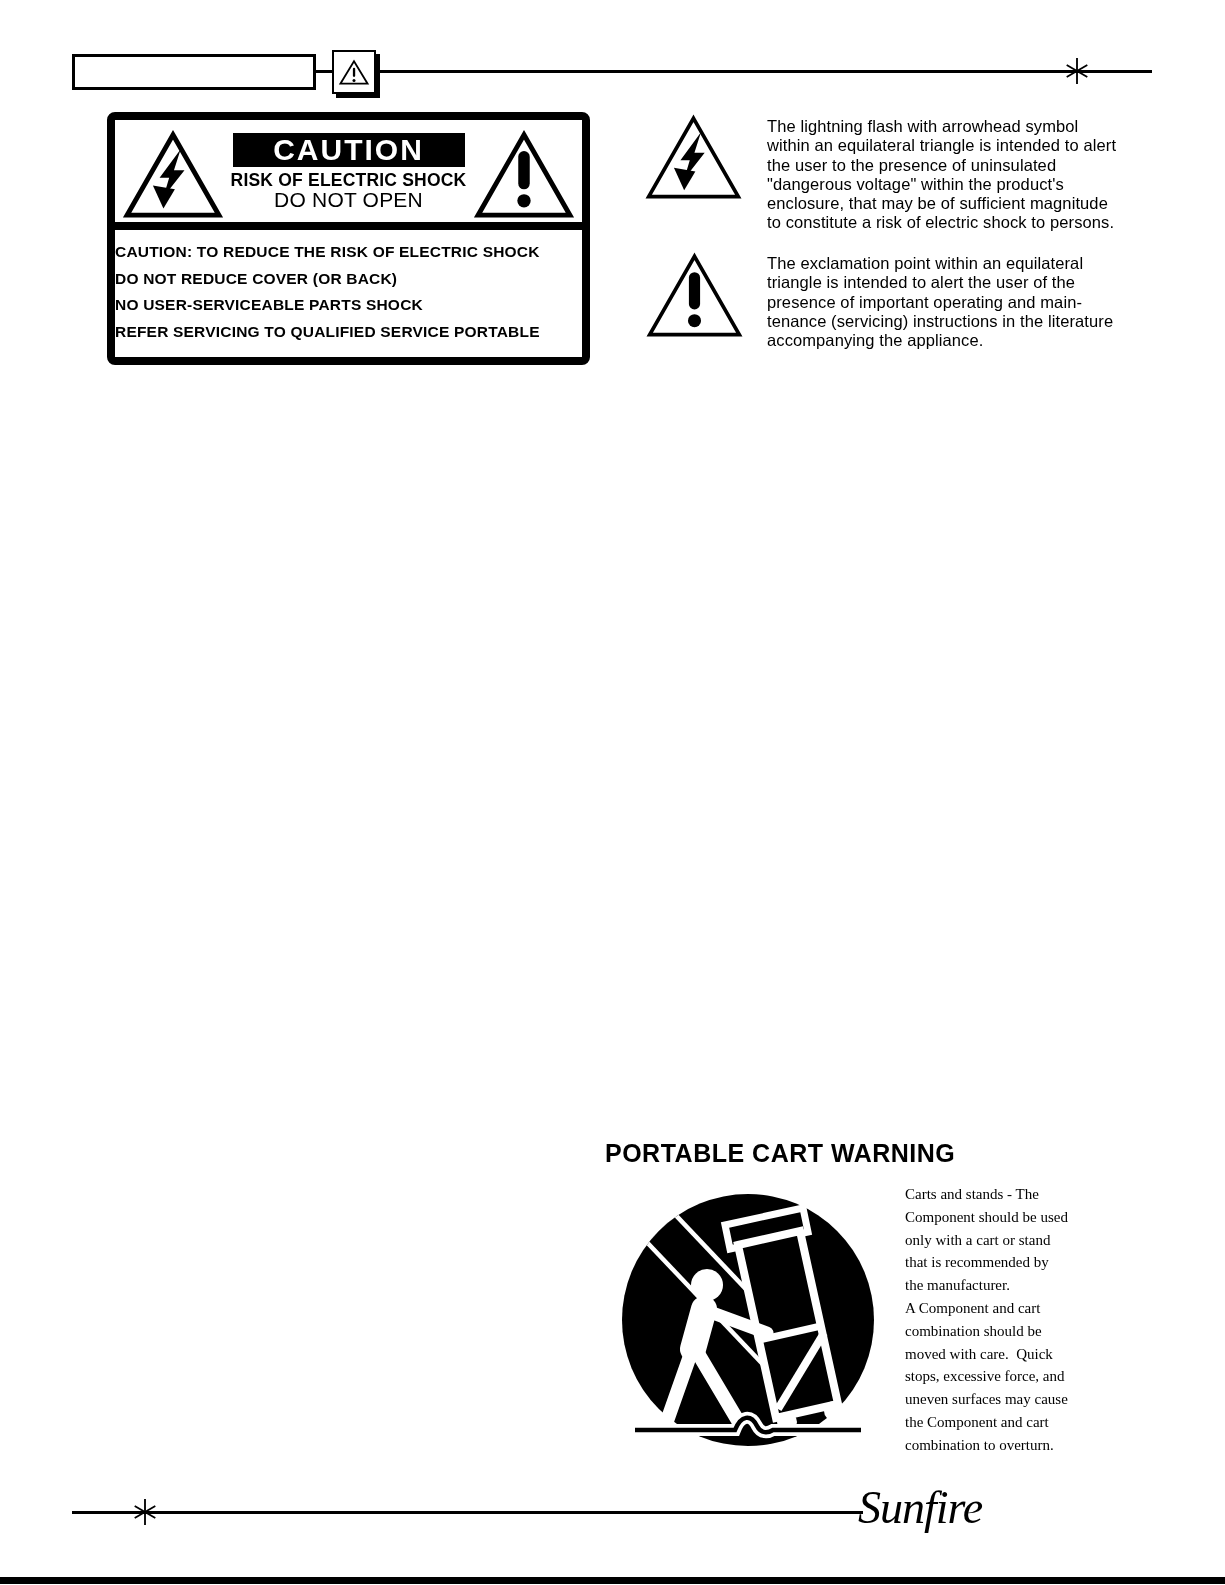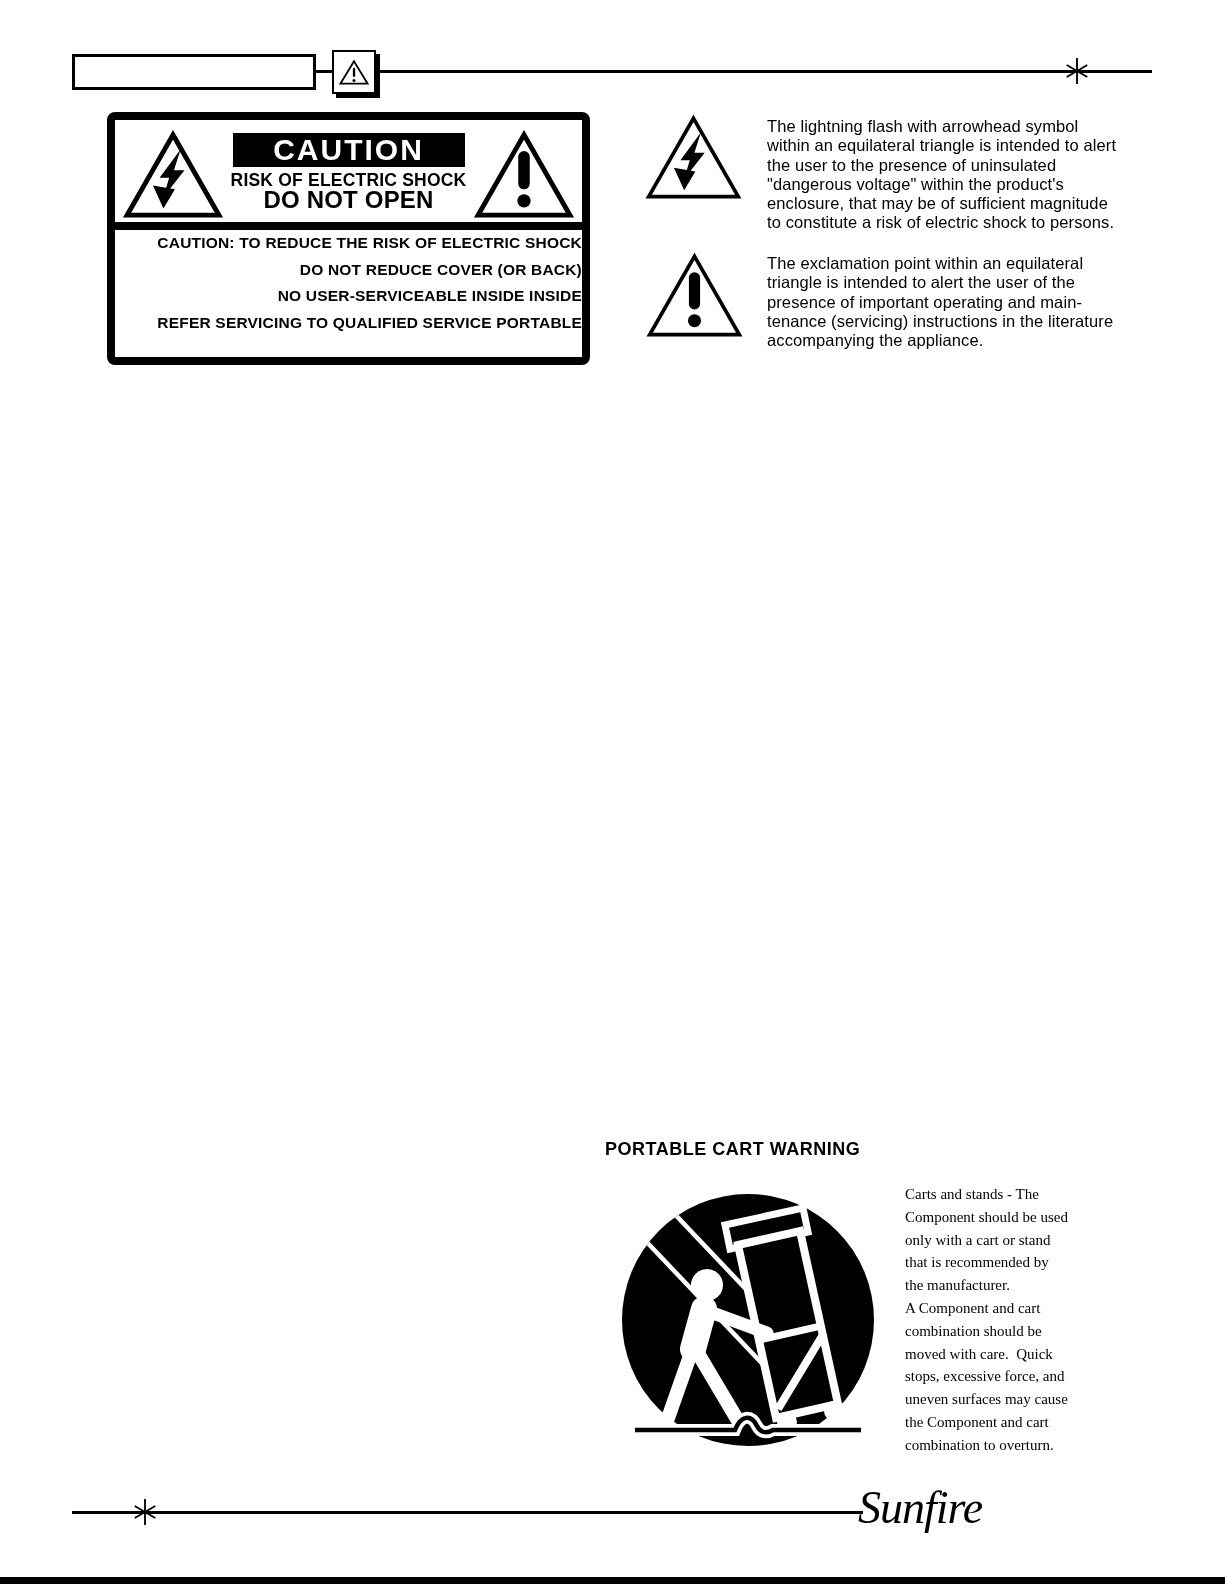--- a/index.html
+++ b/index.html
@@ -33,38 +33,38 @@
   .tri-big{position:absolute;top:10px;width:102px;height:90px;}
   .tri-left{left:7px;}
   .tri-right{right:7px;}
   .caution-center{position:absolute;left:112px;right:112px;top:13px;text-align:center;}
   .caution-bar{
     margin:0 auto;width:232px;height:34px;background:#000;color:#fff;
     font-size:30px;font-weight:bold;letter-spacing:2px;
     display:flex;align-items:center;justify-content:center;
   }
   .caution-sub{font-size:17.5px;font-weight:bold;line-height:19px;margin-top:4px;letter-spacing:.2px;text-align:center;}
-  .caution-sub2{font-size:24px;font-weight:bold;line-height:19px;letter-spacing:.2px;}
+  .caution-sub2{font-size:21px;font-weight:normal;line-height:19px;letter-spacing:.2px;}
   .caution-divider{height:8px;background:#000;}
-  .caution-bottom{flex:1;text-align:right;}
+  .caution-bottom{flex:1;text-align:left;padding-top:9px;}
   .notice-line{font-size:15.5px;font-weight:bold;line-height:26.5px;letter-spacing:.2px;}
   
   .exp-icon{position:absolute;width:97px;height:89px;}
   .exp-icon-1{left:645px;top:113px;}
   .exp-icon-2{left:646px;top:251px;}
   .exp-text{
     position:absolute;left:750px;width:368px;
     font-size:16.5px;line-height:19.3px;white-space:pre-wrap;letter-spacing:.1px;margin-left:17px;
   }
   .exp-text-1{top:117px;}
   .exp-text-2{top:254px;}
   
   .cart-heading{
     position:absolute;left:605px;top:1139px;width:400px;
-    font-size:18px;font-weight:bold;letter-spacing:.5px;
+    font-size:25px;font-weight:bold;letter-spacing:.5px;
   }
   .cart-graphic{position:absolute;left:615px;top:1183px;width:265px;height:280px;}
   .cart-text{
     position:absolute;left:905px;top:1183px;width:240px;
     font-family:"Liberation Serif", serif;
     font-size:15px;line-height:22.8px;white-space:pre-wrap;
   }
   
   .footer-rule{position:absolute;left:72px;top:1511px;width:791px;height:3px;background:#000;}
   .brand{
@@ -113,21 +113,21 @@
       <svg class="tri-big tri-right" viewBox="0 0 104 94">
         <polygon points="52,5 100,89 4,89" fill="#fff" stroke="#000" stroke-width="5"></polygon>
         <rect x="46" y="22" width="12" height="40" rx="6" fill="#000"></rect>
         <circle cx="52" cy="74" r="7" fill="#000"></circle>
       </svg>
     </div>
     <div class="caution-divider"></div>
     <div class="caution-bottom">
       <div class="notice-line">CAUTION: TO REDUCE THE RISK OF ELECTRIC SHOCK</div>
       <div class="notice-line">DO NOT REDUCE COVER (OR BACK)</div>
-      <div class="notice-line">NO USER-SERVICEABLE INSIDE INSIDE</div>
+      <div class="notice-line">NO USER-SERVICEABLE PARTS SHOCK</div>
       <div class="notice-line">REFER SERVICING TO QUALIFIED SERVICE PORTABLE</div>
     </div>
   </div>
 
   <svg class="exp-icon exp-icon-1" viewBox="0 0 104 94">
     <polygon points="52,5 100,89 4,89" fill="#fff" stroke="#000" stroke-width="4"></polygon>
     <polygon points="60,20 38,50 48,50 42,70 64,42 53,42" fill="#000"></polygon>
     <polygon points="42,82 31,58 54,62" fill="#000"></polygon>
   </svg>
   <div class="exp-text exp-text-1">The lightning flash with arrowhead symbol

